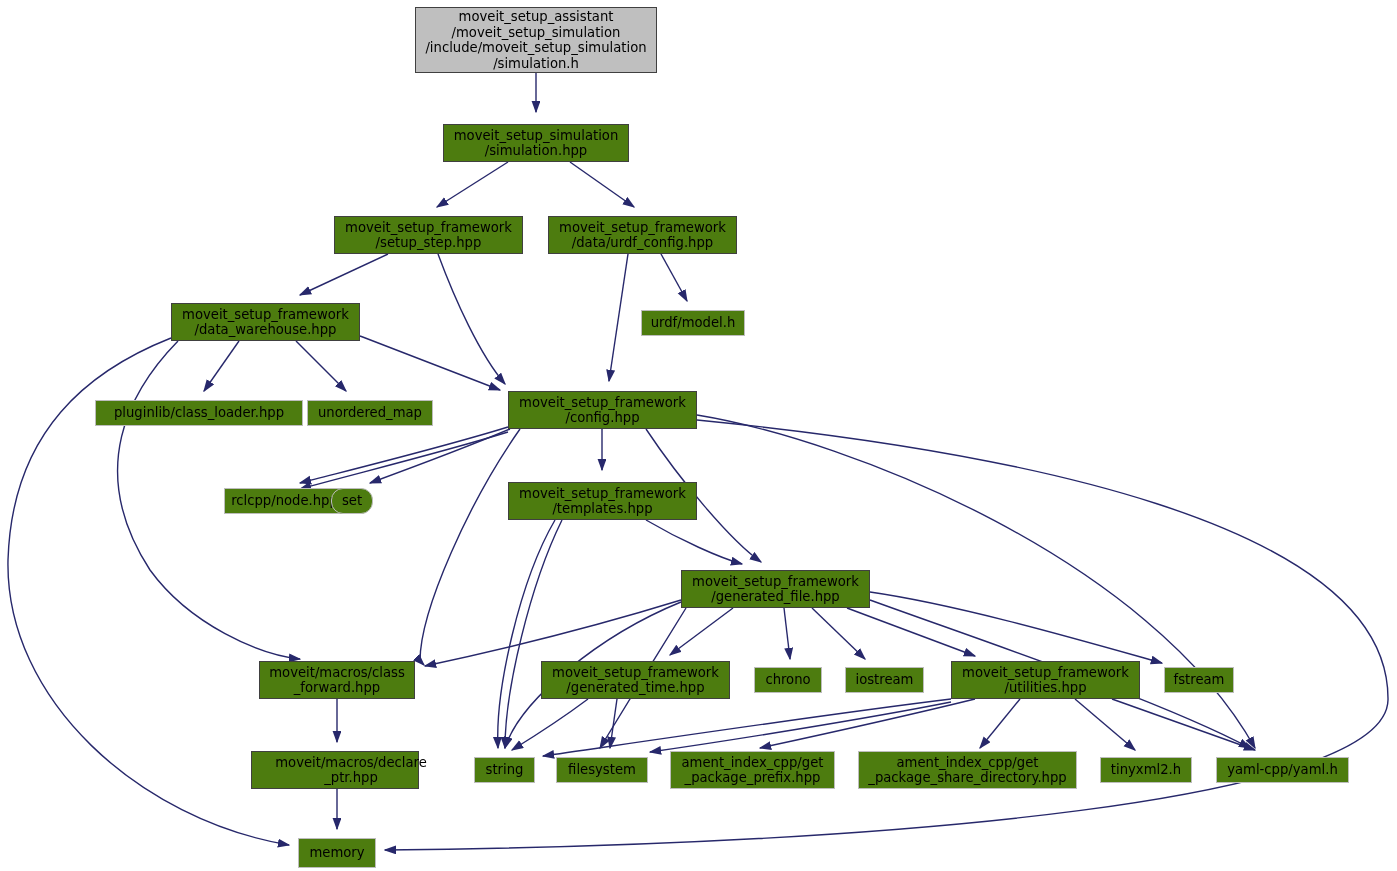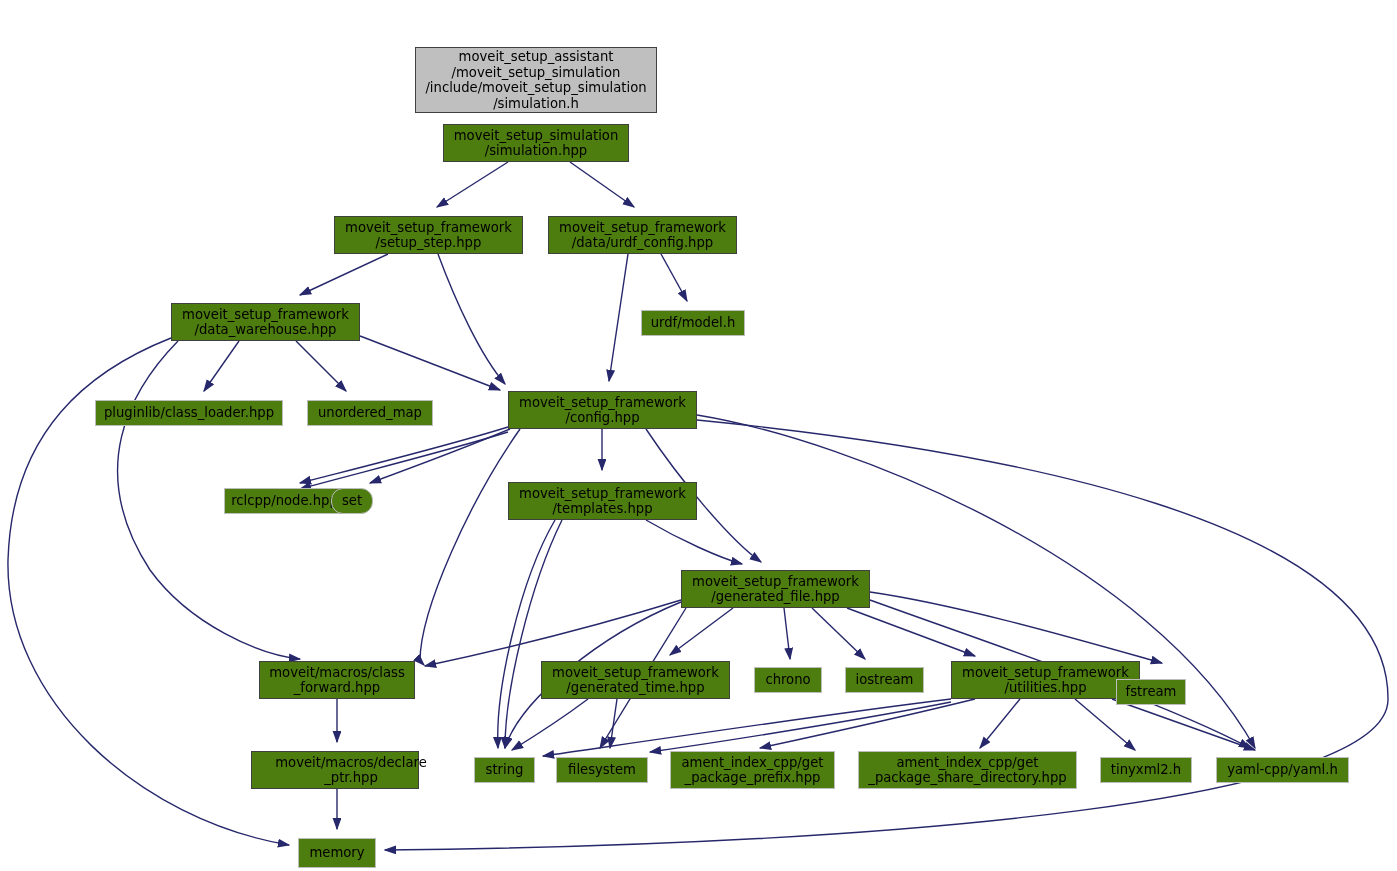--- a/index.html
+++ b/index.html
@@ -98,52 +98,52 @@
         <path d="M337,789 L337,829" fill="none" stroke="#27286b" stroke-width="1.4" marker-end="url(#arrow)"></path>
         <path d="M951,699 C820,715 620,745 543,756" fill="none" stroke="#27286b" stroke-width="1.4" marker-end="url(#arrow)"></path>
         <path d="M951,702 C860,720 720,742 650,752" fill="none" stroke="#27286b" stroke-width="1.4" marker-end="url(#arrow)"></path>
         <path d="M975,699 C910,715 820,735 760,748" fill="none" stroke="#27286b" stroke-width="1.4" marker-end="url(#arrow)"></path>
         <path d="M1020,699 L980,748" fill="none" stroke="#27286b" stroke-width="1.4" marker-end="url(#arrow)"></path>
         <path d="M1075,699 L1135,750" fill="none" stroke="#27286b" stroke-width="1.4" marker-end="url(#arrow)"></path>
         <path d="M1112,699 L1255,750" fill="none" stroke="#27286b" stroke-width="1.4" marker-end="url(#arrow)"></path>
       </g>
   </svg>
   <div id="nodes">
-      <div class="node root" style="left: 415px; top: 7px; width: 242px; height: 66px; margin-top: 40px;"><span class="label">moveit_setup_assistant
+      <div class="node root" style="left: 415px; top: 7px; width: 242px; height: 66px;"><span class="label">moveit_setup_assistant
 /moveit_setup_simulation
 /include/moveit_setup_simulation
 /simulation.h</span></div>
       <div class="node internal" style="left: 443px; top: 124px; width: 186px; height: 38px;"><span class="label">moveit_setup_simulation
 /simulation.hpp</span></div>
       <div class="node internal" style="left: 334px; top: 216px; width: 189px; height: 38px;"><span class="label">moveit_setup_framework
 /setup_step.hpp</span></div>
       <div class="node internal" style="left: 548px; top: 216px; width: 189px; height: 38px;"><span class="label">moveit_setup_framework
 /data/urdf_config.hpp</span></div>
       <div class="node external" style="left: 641px; top: 310px; width: 104px; height: 26px;"><span class="label">urdf/model.h</span></div>
       <div class="node internal" style="left: 171px; top: 303px; width: 189px; height: 38px;"><span class="label">moveit_setup_framework
 /data_warehouse.hpp</span></div>
-      <div class="node external" style="left: 95px; top: 400px; width: 188px; height: 26px;"><span class="label">pluginlib/class_loader.hpp</span></div>
+      <div class="node external" style="left: 95px; top: 400px; width: 208px; height: 26px;"><span class="label">pluginlib/class_loader.hpp</span></div>
       <div class="node external" style="left: 307px; top: 400px; width: 126px; height: 26px;"><span class="label">unordered_map</span></div>
       <div class="node internal" style="left: 508px; top: 391px; width: 189px; height: 38px;"><span class="label">moveit_setup_framework
 /config.hpp</span></div>
       <div class="node external" style="left: 184px; top: 488px; width: 121px; height: 26px; margin-left: 40px;"><span class="label">rclcpp/node.hpp</span></div>
       <div class="node external" style="left: 331px; top: 488px; width: 42px; height: 26px; border-radius: 12px;"><span class="label">set</span></div>
       <div class="node internal" style="left: 508px; top: 482px; width: 189px; height: 38px;"><span class="label">moveit_setup_framework
 /templates.hpp</span></div>
       <div class="node internal" style="left: 681px; top: 570px; width: 189px; height: 38px;"><span class="label">moveit_setup_framework
 /generated_file.hpp</span></div>
       <div class="node internal" style="left: 259px; top: 661px; width: 156px; height: 38px;"><span class="label">moveit/macros/class
 _forward.hpp</span></div>
       <div class="node internal" style="left: 541px; top: 661px; width: 189px; height: 38px;"><span class="label">moveit_setup_framework
 /generated_time.hpp</span></div>
       <div class="node external" style="left: 754px; top: 667px; width: 68px; height: 26px;"><span class="label">chrono</span></div>
       <div class="node external" style="left: 845px; top: 667px; width: 79px; height: 26px;"><span class="label">iostream</span></div>
       <div class="node internal" style="left: 951px; top: 661px; width: 189px; height: 38px;"><span class="label">moveit_setup_framework
 /utilities.hpp</span></div>
-      <div class="node external" style="left: 1116px; top: 667px; width: 70px; height: 26px; margin-top: 12px;"><span class="label">fstream</span></div>
+      <div class="node external" style="left: 1164px; top: 667px; width: 70px; height: 26px;"><span class="label">fstream</span></div>
       <div class="node internal" style="left: 251px; top: 751px; width: 168px; height: 38px; padding-left: 32px;"><span class="label">moveit/macros/declare
 _ptr.hpp</span></div>
       <div class="node external" style="left: 474px; top: 757px; width: 61px; height: 26px;"><span class="label">string</span></div>
       <div class="node external" style="left: 556px; top: 757px; width: 92px; height: 26px;"><span class="label">filesystem</span></div>
       <div class="node external" style="left: 670px; top: 751px; width: 165px; height: 38px;"><span class="label">ament_index_cpp/get
 _package_prefix.hpp</span></div>
       <div class="node external" style="left: 858px; top: 751px; width: 219px; height: 38px;"><span class="label">ament_index_cpp/get
 _package_share_directory.hpp</span></div>
       <div class="node external" style="left: 1100px; top: 757px; width: 92px; height: 26px;"><span class="label">tinyxml2.h</span></div>
       <div class="node external" style="left: 1216px; top: 757px; width: 133px; height: 26px;"><span class="label">yaml-cpp/yaml.h</span></div>

